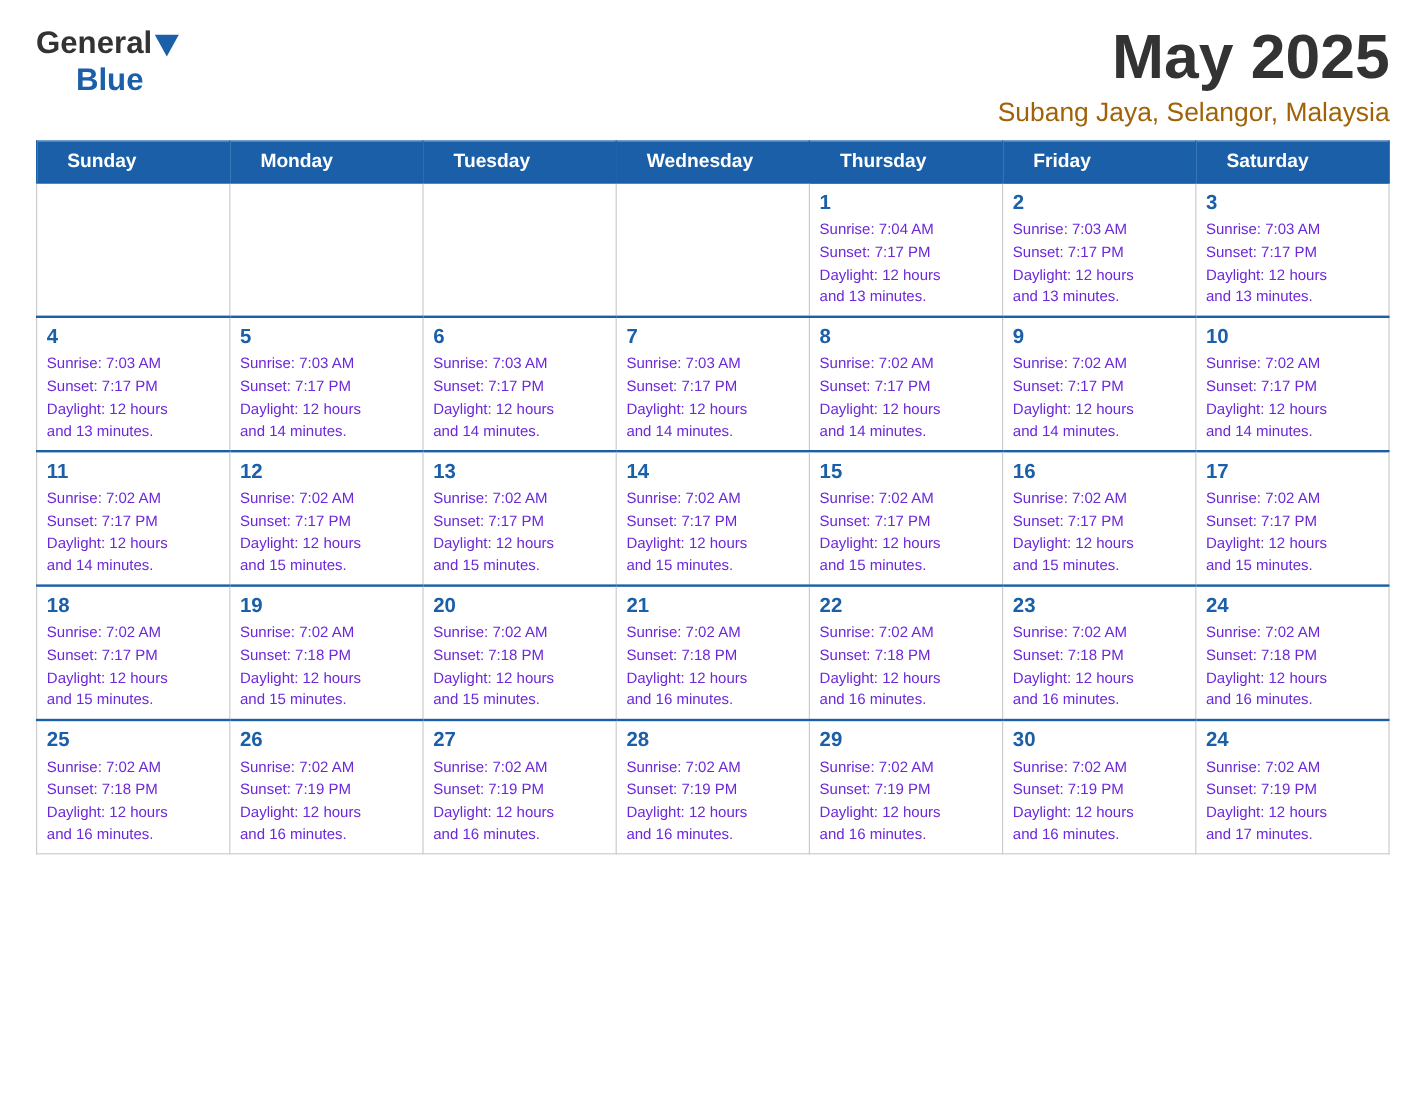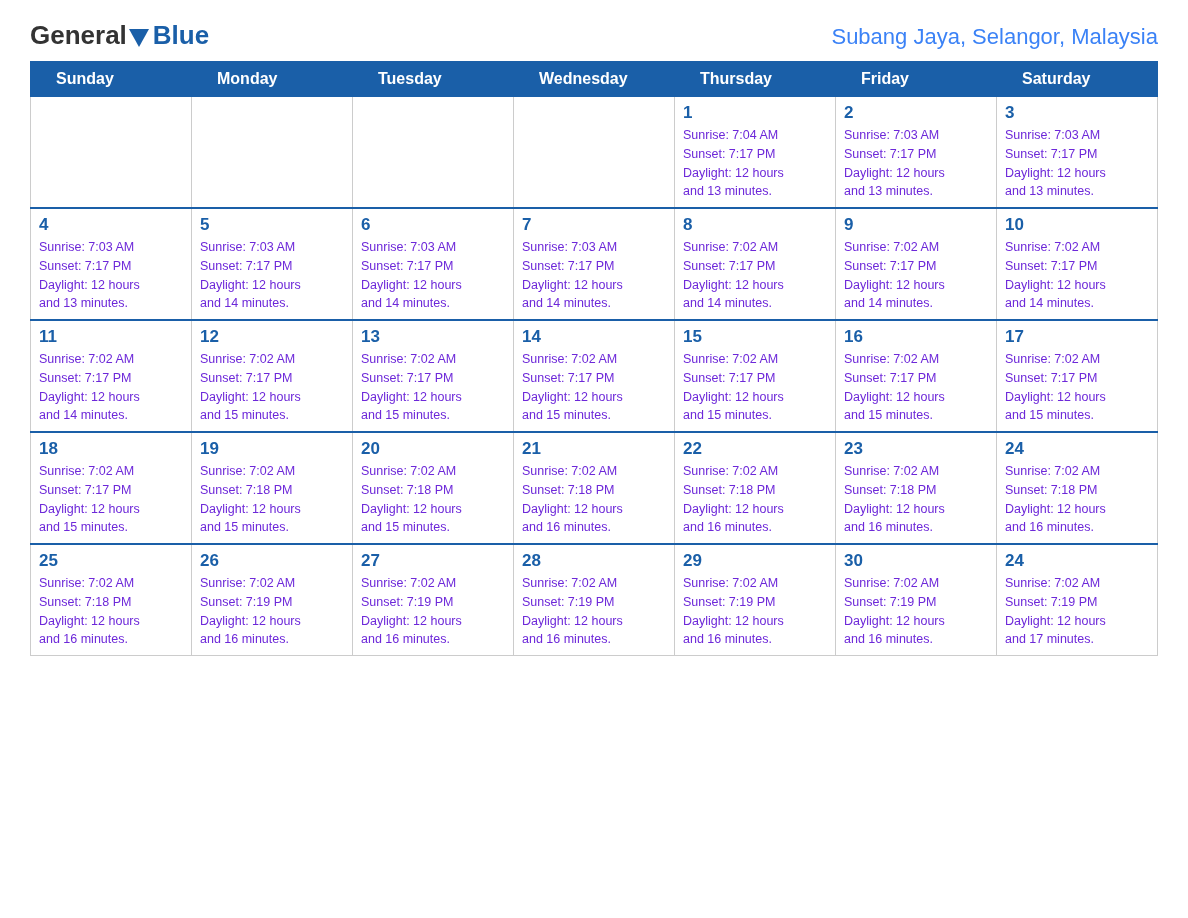--- a/index.html
+++ b/index.html
@@ -12,22 +12,22 @@
       padding: 20px 30px;
     }
     .header {
       display: flex;
       justify-content: space-between;
       align-items: flex-start;
       margin-bottom: 10px;
     }
     .logo {
       display: flex;
-      flex-direction: row;
-      align-items: flex-start;
+      flex-direction: column;
+      align-items: center;
     }
     .logo-text {
       display: flex;
       align-items: center;
     }
     .logo-general {
       font-size: 26px;
       font-weight: bold;
       color: #333;
     }
@@ -50,21 +50,21 @@
       text-align: right;
     }
     .month-title {
       font-size: 52px;
       font-weight: bold;
       color: #333;
       line-height: 1.1;
     }
     .location-title {
       font-size: 22px;
-      color: #3b82f6;
+      color: #a16207;
       margin-top: 4px;
     }
     .calendar-table {
       width: 100%;
       border-collapse: collapse;
       margin-top: 10px;
     }
     .calendar-table th {
       background-color: #1a5fa8;
       color: #fff;
@@ -105,20 +105,21 @@
 
 <div class="header">
   <div class="logo">
     <div class="logo-text">
       <span class="logo-general">General</span>
       <div class="logo-triangle"></div>
     </div>
     <span class="logo-blue">Blue</span>
   </div>
   <div class="title-area">
+    <div class="month-title">May 2025</div>
     <div class="location-title">Subang Jaya, Selangor, Malaysia</div>
   </div>
 </div>
 
 <table class="calendar-table">
   <thead>
     <tr>
     <th>Sunday</th>
         <th>Monday</th>
         <th>Tuesday</th>

